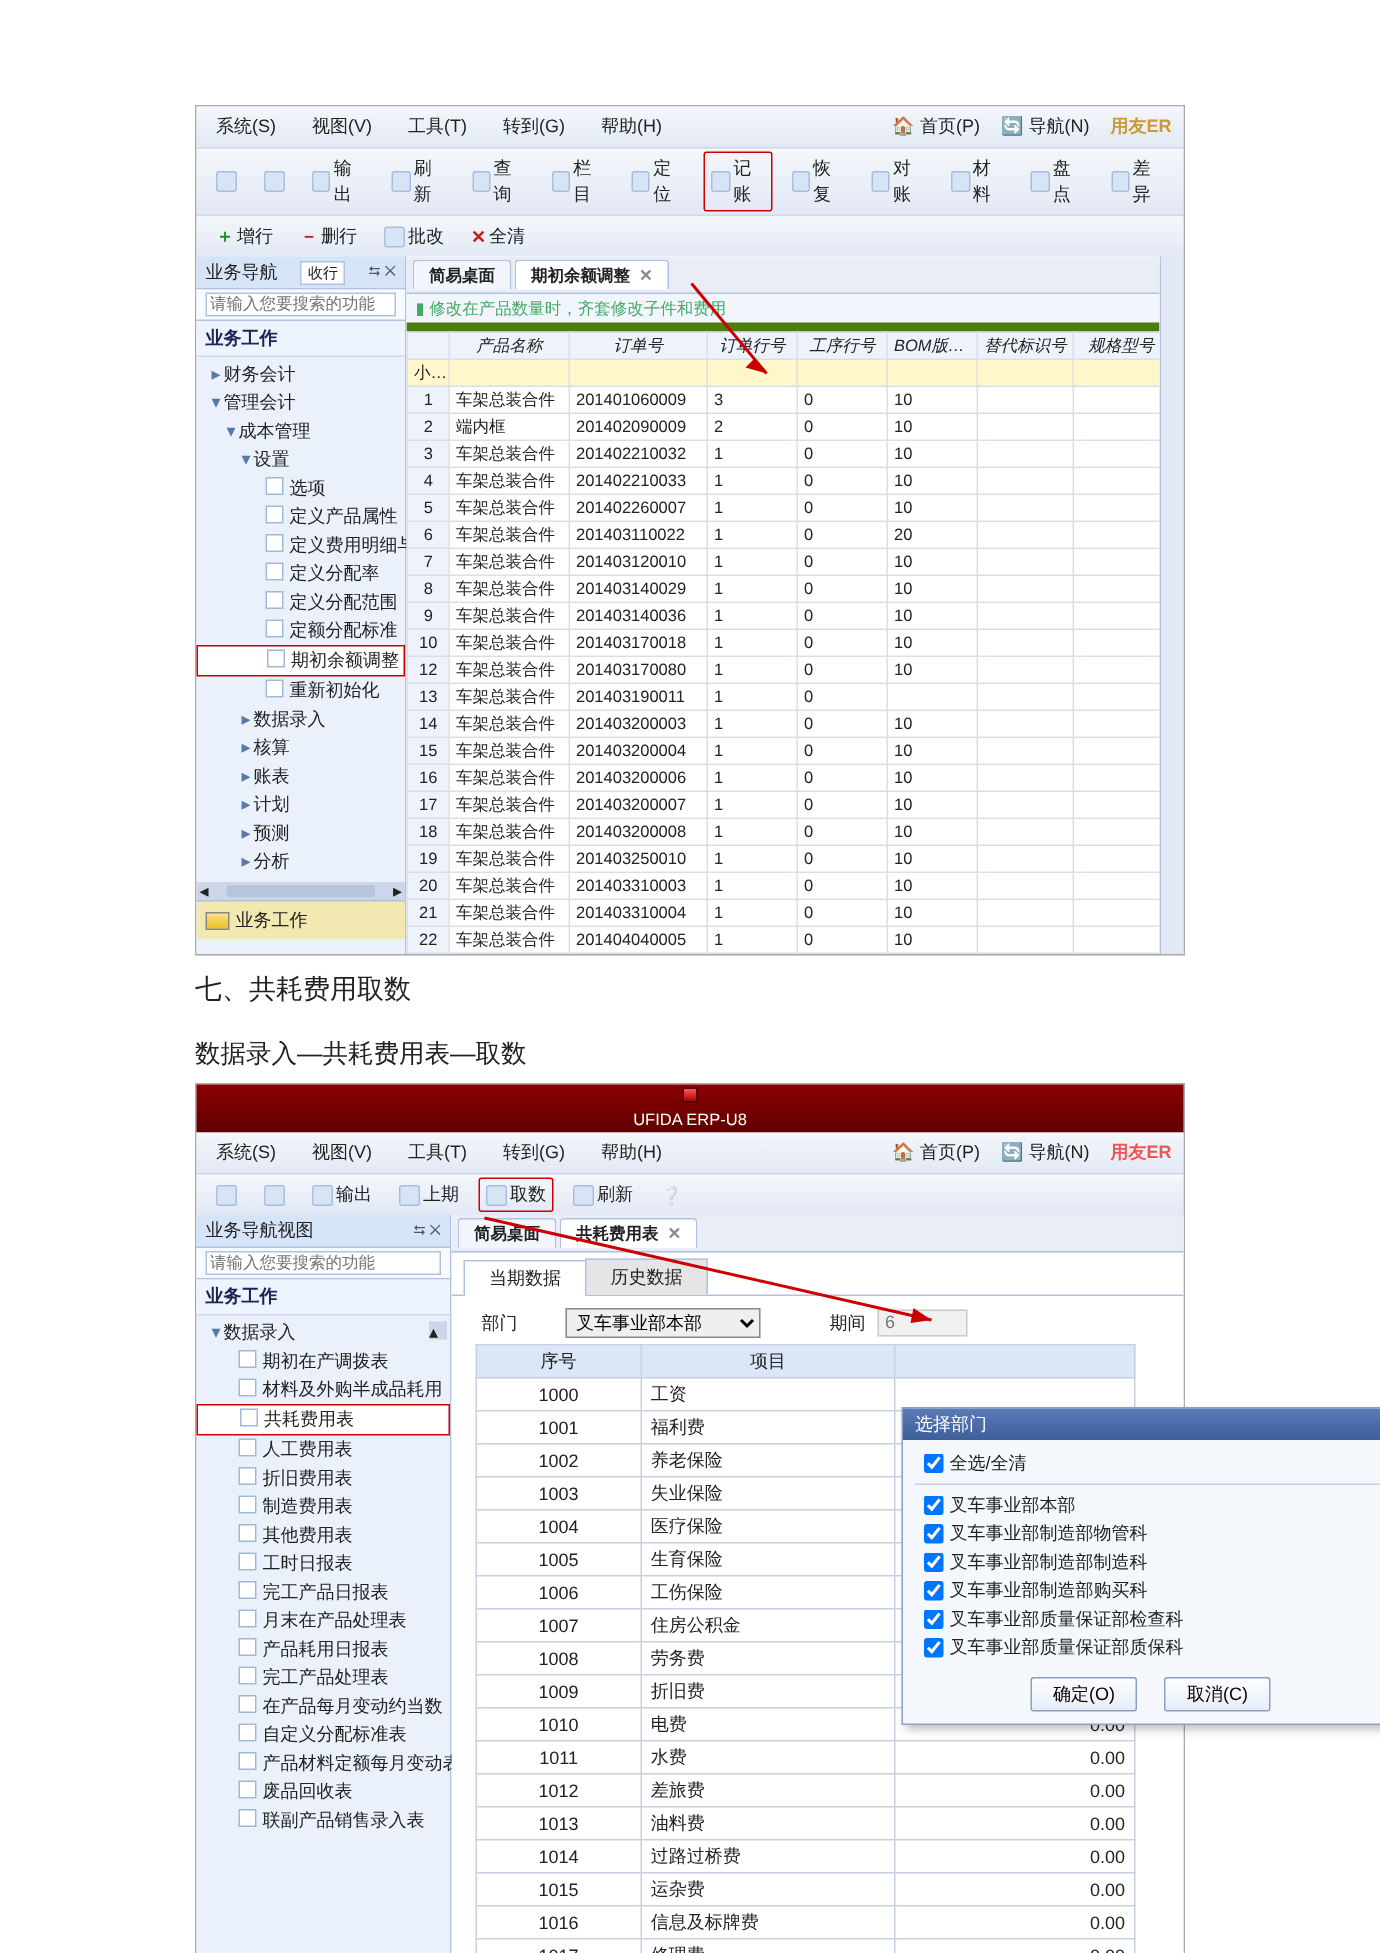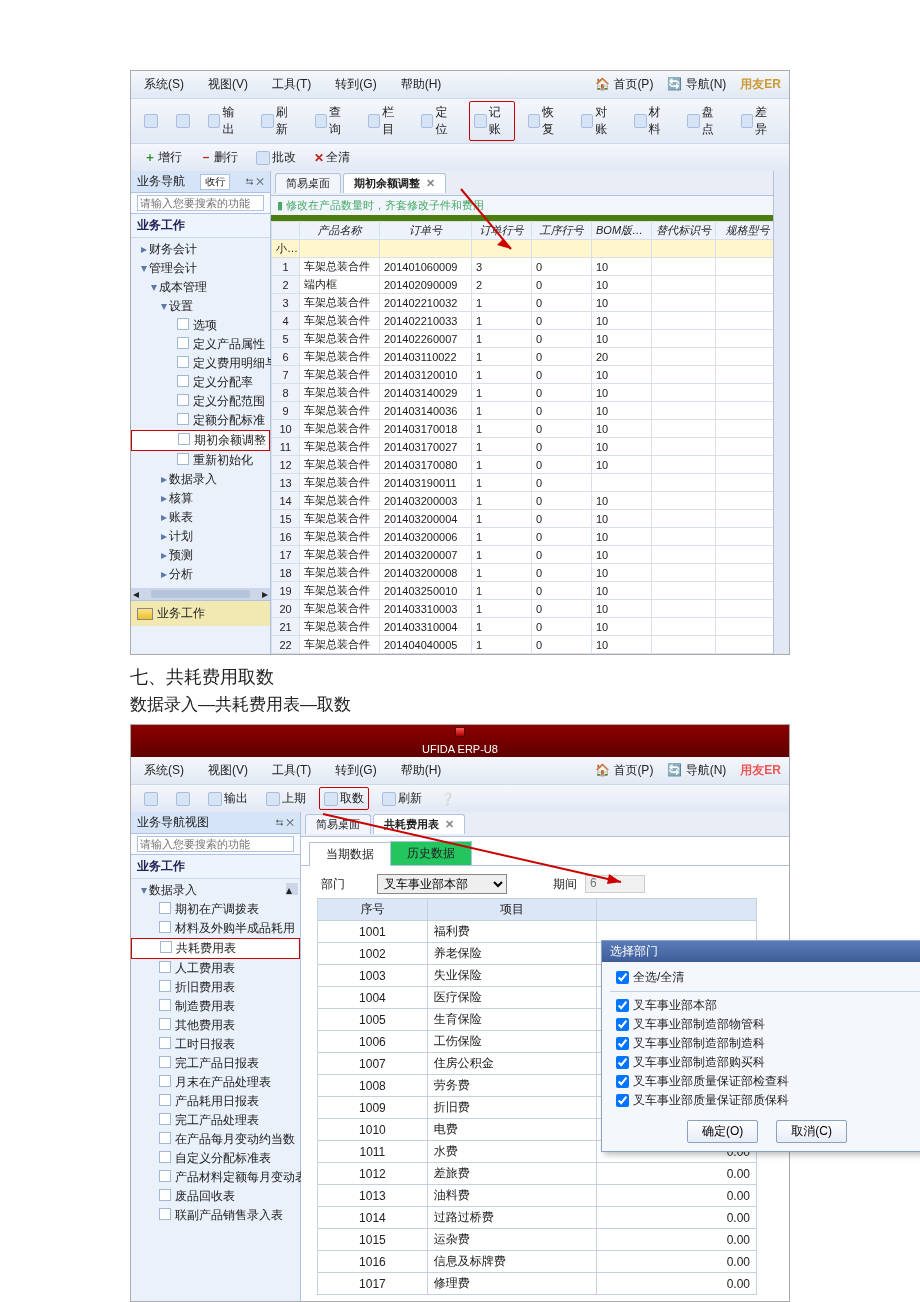--- a/index.html
+++ b/index.html
@@ -31,48 +31,48 @@
   .node.leaf { padding-left: 28px; }
   .node.leaf::before { content: ""; display: inline-block; width: 10px; height: 10px; border: 1px solid #9fb8d8; background: #fff; margin-right: 4px; vertical-align: -1px; }
   .node.sel { border: 1px solid #c00; background: #fff; }
   .side-foot { display: flex; align-items: center; gap: 4px; padding: 4px 6px; border-top: 1px solid #b0c2df; background: #f2e9b2; }
   .side-foot .chart-ico { width: 16px; height: 12px; border: 1px solid #888; background: linear-gradient(#f9e28a,#f0c020); display: inline-block; }
   .hscroll { height: 12px; background: #ccd6e8; display: flex; align-items: center; }
   .hscroll .bar { flex: 1; height: 8px; background: #b6c4dc; margin: 0 10px; border-radius: 2px; }
 
   .main1 { flex: 1; background: #fff; position: relative; overflow: hidden; }
   .tabs1 { display: flex; gap: 2px; padding: 2px 4px; background: #e9eef6; border-bottom: 1px solid #b0c2df; font-size: 11px; }
-  .tab { padding: 2px 10px; background: #f2f6fc; border: 1px solid #b0c2df; border-bottom: none; border-radius: 3px 3px 0 0; position: relative; }
+  .tab { padding: 2px 10px; background: #f2f6fc; border: 1px solid #b0c2df; border-bottom: none; border-radius: 3px 3px 0 0; position: relative; font-weight: bold; }
   .tab.active { background: #fff; font-weight: bold; }
   .tab .close { margin-left: 6px; color: #888; }
   .hint-row { background: #f2f6fc; border-bottom: 6px solid #4d7c0f; font-size: 11px; padding: 2px 6px; color: #4a6; }
   .grid1 { width: 100%; border-collapse: collapse; table-layout: fixed; font-size: 11px; }
   .grid1 th, .grid1 td { border: 1px solid #d9dfea; padding: 1px 4px; height: 14px; overflow: hidden; text-overflow: ellipsis; white-space: nowrap; }
   .grid1 thead th { background: #eef3fb; font-weight: normal; text-align: center; font-style: italic; }
   .grid1 tbody th { background: #eef3fb; font-weight: normal; text-align: center; width: 26px; }
   .grid1 .subtotal td, .grid1 .subtotal th { background: #fff6cc; }
   .arrow-red { stroke: #c00; stroke-width: 2; fill: none; }
   .arrow-head { fill: #c00; }
   .right-pad { width: 16px; background: #e2e9f5; border-left: 1px solid #b0c2df; }
 
-  .doc-h { font-size: 18px; margin: 10px 0 4px 0; }
+  .doc-h { font-size: 18px; margin: 10px 0 20px 0; }
   .doc-p { font-size: 17px; margin: 0 0 8px 0; }
 
   
   .app2 { border: 1px solid #aaa; background: #e9eef6; position: relative; margin-top: 4px; }
   .titlebar2 { background: linear-gradient(#8c0000,#600000); color: #fff; font-size: 11px; padding: 2px 8px; display: flex; align-items: center; gap: 6px; flex-direction: column; }
   .titlebar2 .sq { width: 10px; height: 10px; background: linear-gradient(#f55,#a00); border: 1px solid #500; }
   .brand2 { font-weight: bold; color: #e55; }
   .body2 { display: flex; }
   .sidebar2 { width: 170px; background: #eaf1fb; border-right: 1px solid #b0c2df; font-size: 12px; }
   .s2scroll { position: absolute; right: 2px; top: 4px; width: 12px; height: 12px; background: #ccd6e8; }
   .main2 { flex: 1; background: #fff; position: relative; }
   .tabs2 { display: flex; gap: 2px; padding: 2px 4px; background: #e9eef6; border-bottom: 1px solid #b0c2df; font-size: 11px; }
   .subtabs { display: flex; padding: 4px 8px 0 8px; gap: 0; border-bottom: 1px solid #b0c2df; font-size: 12px; }
-  .subtab { padding: 3px 16px; border: 1px solid #b0c2df; border-bottom: none; background: #22c55e; margin-right: -1px; }
+  .subtab { padding: 3px 16px; border: 1px solid #b0c2df; border-bottom: none; background: #e5e5e5; margin-right: -1px; }
   .subtab.active { background: #fff; position: relative; top: 1px; }
   .filter-row { padding: 8px 20px 4px 20px; display: flex; align-items: center; gap: 8px; font-size: 12px; }
   .filter-row select { font-size: 12px; border: 1px solid #888; padding: 1px 2px; width: 130px; }
   .filter-row .period-box { border: 1px solid #ccc; background: #f0f0f0; width: 60px; height: 18px; padding: 0 4px; display: inline-block; color: #777; }
   .gridwrap2 { position: relative; padding: 0 16px 6px 16px; }
   .grid2 { width: 440px; border-collapse: collapse; font-size: 12px; }
   .grid2 th, .grid2 td { border: 1px solid #c7d0e0; padding: 2px 6px; height: 16px; }
   .grid2 thead th { background: #dbe6f6; text-align: center; font-weight: normal; }
   .grid2 td.r { text-align: right; }
   .grid2 td.c { text-align: center; }
@@ -357,30 +357,20 @@
                 <th>10</th>
                 <td>车架总装合件</td>
                 <td>201403170018</td>
                 <td>1</td>
                 <td>0</td>
                 <td>10</td>
                 <td></td>
                 <td></td>
               </tr>
               <tr>
-                <th>11</th>
-                <td>车架总装合件</td>
-                <td>201403170027</td>
-                <td>1</td>
-                <td>0</td>
-                <td>10</td>
-                <td></td>
-                <td></td>
-              </tr>
-              <tr>
                 <th>12</th>
                 <td>车架总装合件</td>
                 <td>201403170080</td>
                 <td>1</td>
                 <td>0</td>
                 <td>10</td>
                 <td></td>
                 <td></td>
               </tr>
               <tr>
@@ -604,20 +594,25 @@
                 <col style="width:160px">
               </colgroup>
             <thead>
               <tr>
                 <th>序号</th>
                 <th>项目</th>
                 <th></th>
               </tr>
             </thead>
             <tbody id="grid2-body">
+                <tr>
+                  <td class="c">1000</td>
+                  <td>工资</td>
+                  <td class="r"></td>
+                </tr>
                 <tr>
                   <td class="c">1001</td>
                   <td>福利费</td>
                   <td class="r"></td>
                 </tr>
                 <tr>
                   <td class="c">1002</td>
                   <td>养老保险</td>
                   <td class="r"></td>
                 </tr>

